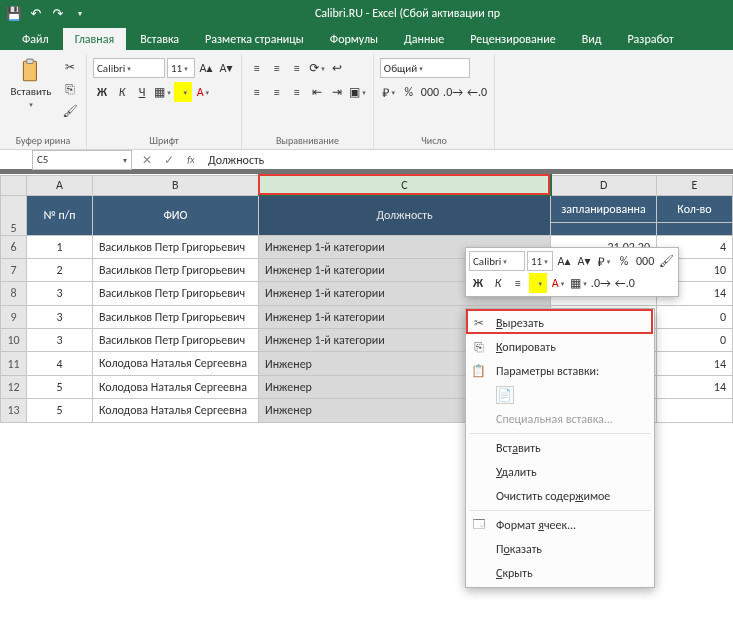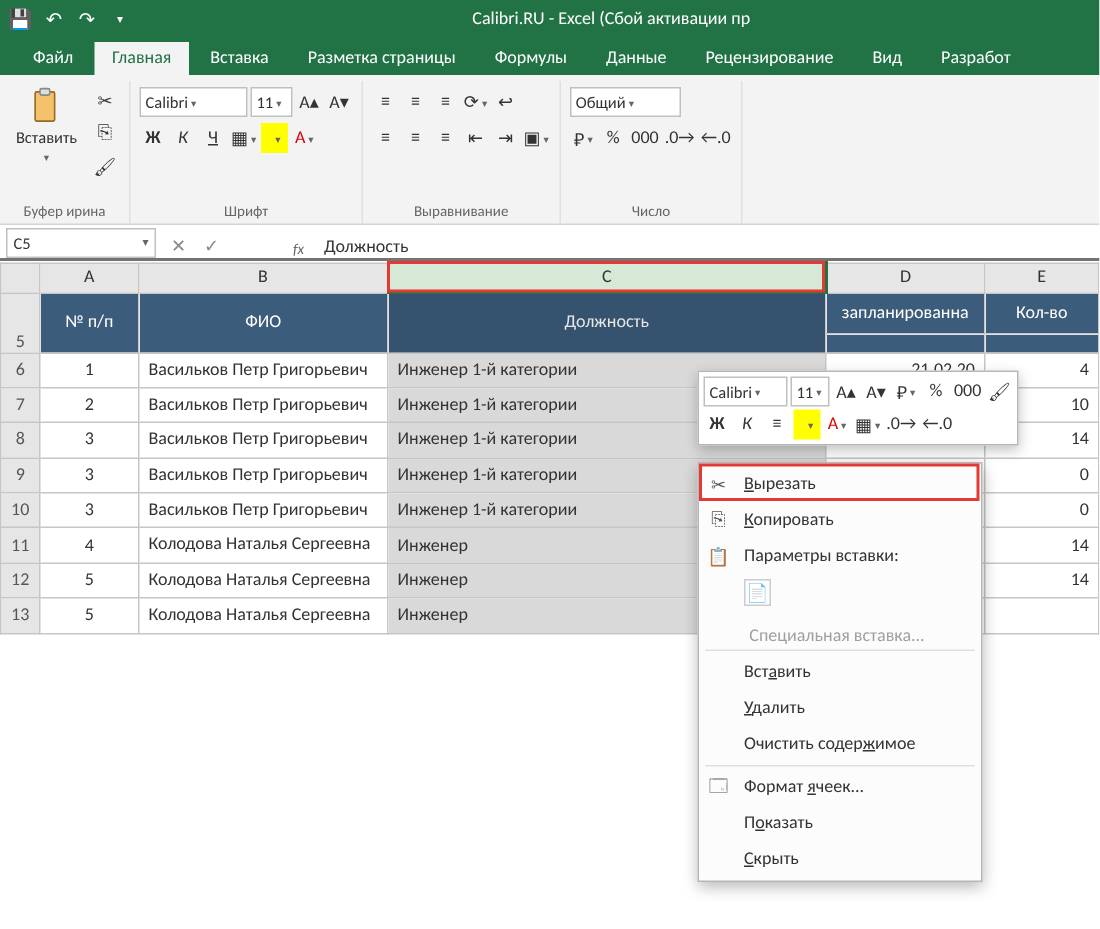--- a/index.html
+++ b/index.html
@@ -22,24 +22,24 @@
   .mini { width: 20px; height: 18px; display: flex; align-items: center; justify-content: center; font-size: 12px; }
   .font-top { display: flex; gap: 2px; align-items: center; }
   .font-col { display: flex; flex-direction: column; gap: 4px; padding-top: 4px; }
   .select { background: #fff; border: 1px solid #c0c0c0; height: 20px; font-size: 11px; padding: 0 3px; display: flex; align-items: center; }
   .fontname { width: 72px; }
   .fontsize { width: 28px; }
   .btnrow { display: flex; gap: 2px; }
   .ribbtn { min-width: 18px; height: 20px; display: flex; align-items: center; justify-content: center; font-size: 12px; border: 1px solid transparent; }
   .drop::after { content: "▾"; font-size: 7px; margin-left: 2px; color: #666; }
   .align-col { display: flex; flex-direction: column; gap: 4px; padding-top: 4px; }
-  .namebox-row { height: 24px; display: flex; align-items: flex-end; border-bottom: 2px solid #737373; background: #fff; }
+  .namebox-row { height: 24px; display: flex; align-items: center; border-bottom: 5px solid #737373; background: #fff; padding-left: 28px; }
   .namebox { width: 100px; border: 1px solid #c0c0c0; height: 20px; margin: 0 4px; padding: 0 4px; font-size: 11px; display: flex; align-items: center; justify-content: space-between; }
   .fx-btn { width: 22px; text-align: center; color: #888; }
-  .fx-label { font-style: italic; color: #666; width: 22px; text-align: center; font-size: 10px; margin-left: 36px; }
+  .fx-label { font-style: italic; color: #666; width: 22px; text-align: center; font-size: 10px; }
   .formula { flex: 1; padding-left: 6px; font-size: 12px; }
   .grid-area { position: relative; height: calc(619px - 26px - 24px - 100px - 24px); overflow: hidden; }
   table.sheet { border-collapse: collapse; table-layout: fixed; width: 100%; }
   .sheet th, .sheet td { border: 1px solid #c6c6c6; font-size: 12px; overflow: hidden; white-space: nowrap; }
   .sheet thead th { background: #e6e6e6; height: 20px; font-weight: normal; color: #333; text-align: center; }
   .sheet thead th.selcol { background: #d6e9d6; border: 2px solid #217346; position: relative; }
   .corner { width: 24px; background: #e6e6e6; }
   .rowhead { width: 24px; background: #e6e6e6; text-align: center; font-size: 11px; color: #555; }
   .hdr { background: #3B5C7A; color: #fff; text-align: center; vertical-align: middle; padding: 6px 4px; }
   .datacell { padding: 4px 6px; background: #fff; vertical-align: middle; }
@@ -47,21 +47,21 @@
   .numr { text-align: right; }
   .numc { text-align: center; }
   .wrap { white-space: normal !important; line-height: 1.2; }
   .redbox { position: absolute; border: 2px solid #e53935; pointer-events: none; }
   .mini-toolbar { position: absolute; background: #fff; border: 1px solid #b6b6b6; box-shadow: 0 3px 8px rgba(0,0,0,.25); padding: 3px; display: flex; flex-direction: column; gap: 2px; }
   .mini-toolbar .row { display: flex; gap: 2px; align-items: center; }
   .mini-toolbar .msel { background: #fff; border: 1px solid #c0c0c0; height: 20px; font-size: 11px; padding: 0 3px; display: flex; align-items: center; }
   .context-menu { position: absolute; width: 190px; background: #fcfcfc; border: 1px solid #b6b6b6; box-shadow: 0 3px 10px rgba(0,0,0,.3); padding: 2px 0; }
   .context-menu .item { display: flex; align-items: center; height: 24px; padding: 0 8px 0 4px; gap: 8px; font-size: 12px; }
   .context-menu .icn { width: 18px; height: 18px; display: flex; align-items: center; justify-content: center; font-size: 12px; color: #555; }
-  .context-menu .disabled { color: #a0a0a0; flex-direction: column; }
+  .context-menu .disabled { color: #a0a0a0; }
   .context-menu .sep { height: 1px; background: #e0e0e0; margin: 2px 4px; }
   u.mn { text-decoration: underline; }
 </style>
 </head>
 <body>
 
 <div class="titlebar">
   <div class="qat">
     <span class="qat-icon">💾</span>
     <span class="qat-icon">↶</span>
@@ -144,21 +144,21 @@
           <span class="ribbtn drop">▣</span>
         </div>
       </div>
     </div>
     <div class="group-label">Выравнивание</div>
   </div>
 
   <div class="group">
     <div class="group-content">
       <div class="align-col">
-        <div class="select drop" style="width:74px">Общий</div>
+        <div class="select drop" style="width:90px">Общий</div>
         <div class="btnrow">
           <span class="ribbtn drop">₽</span>
           <span class="ribbtn">%</span>
           <span class="ribbtn">000</span>
           <span class="ribbtn">.0→</span>
           <span class="ribbtn">←.0</span>
         </div>
       </div>
     </div>
     <div class="group-label">Число</div>

